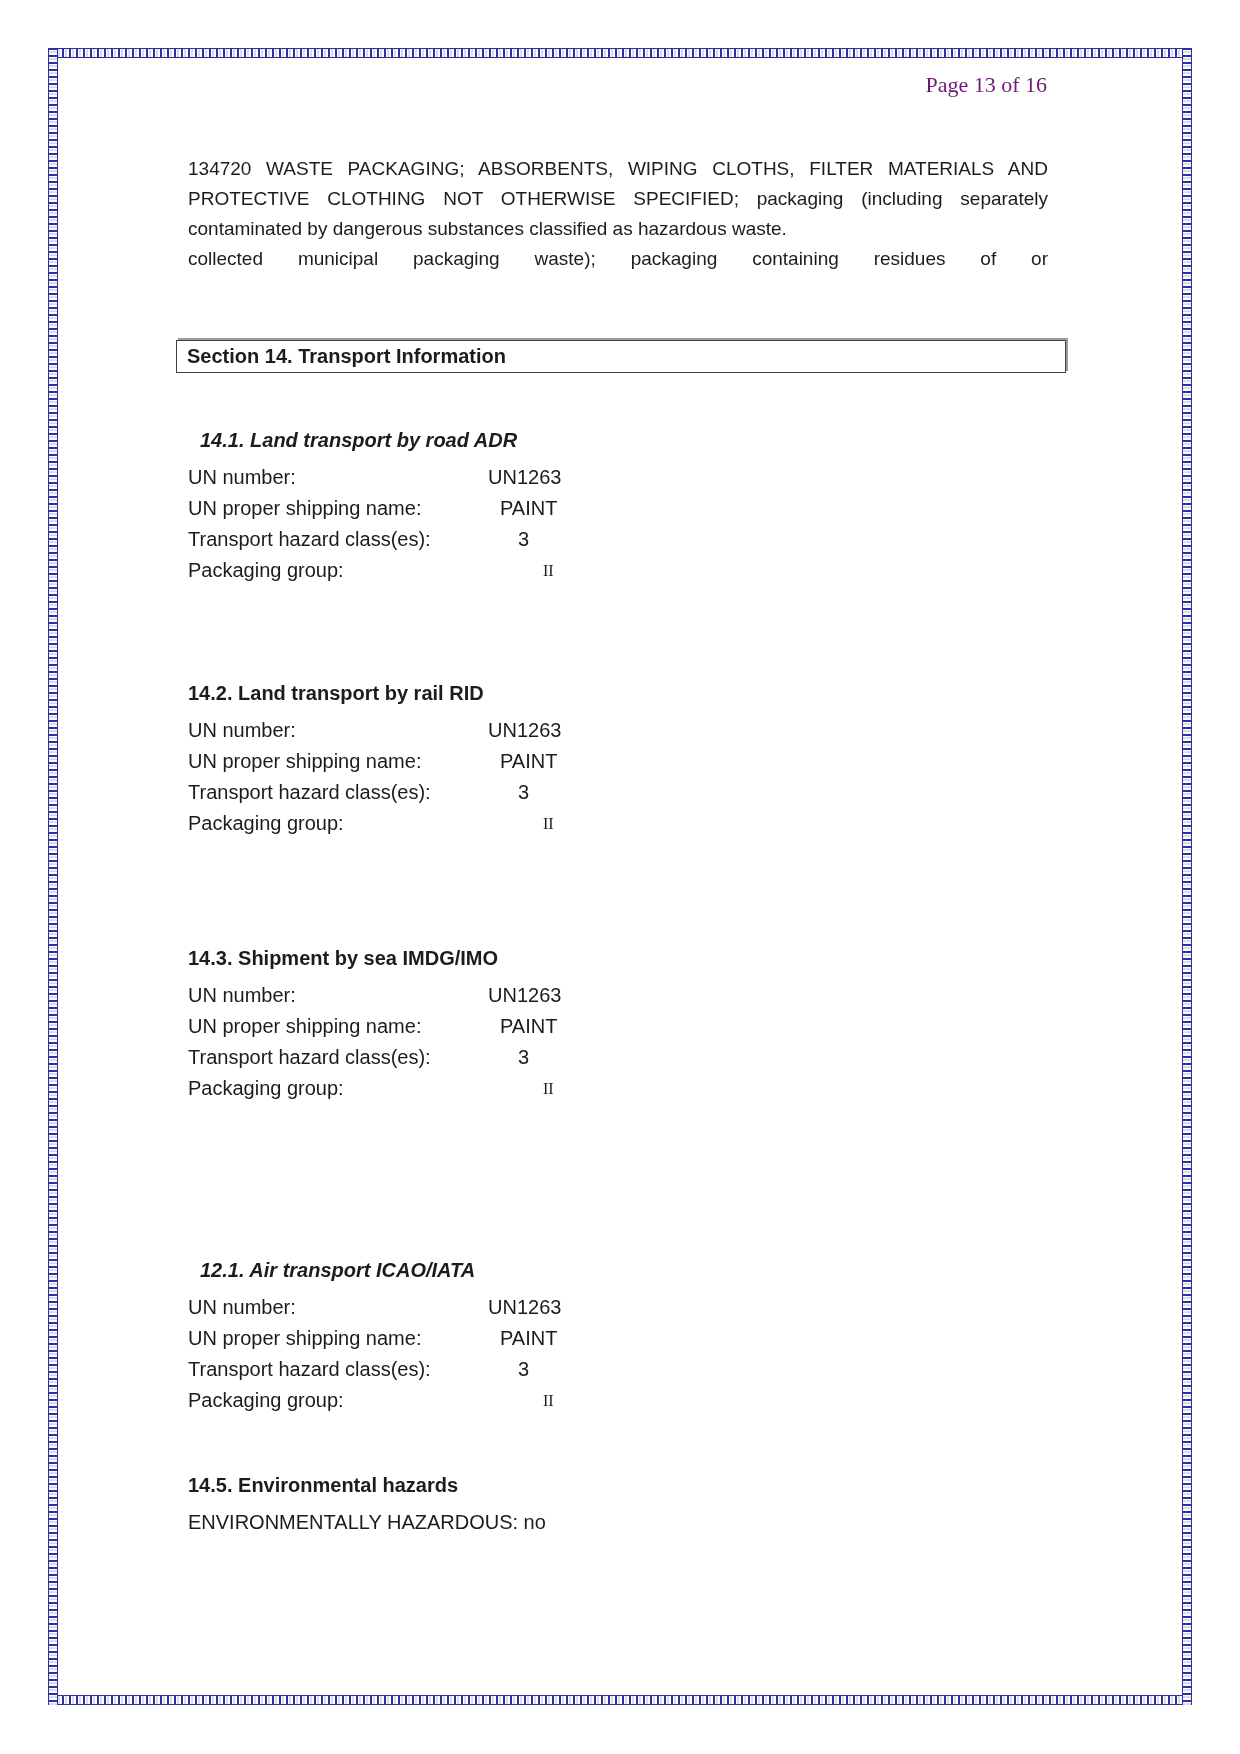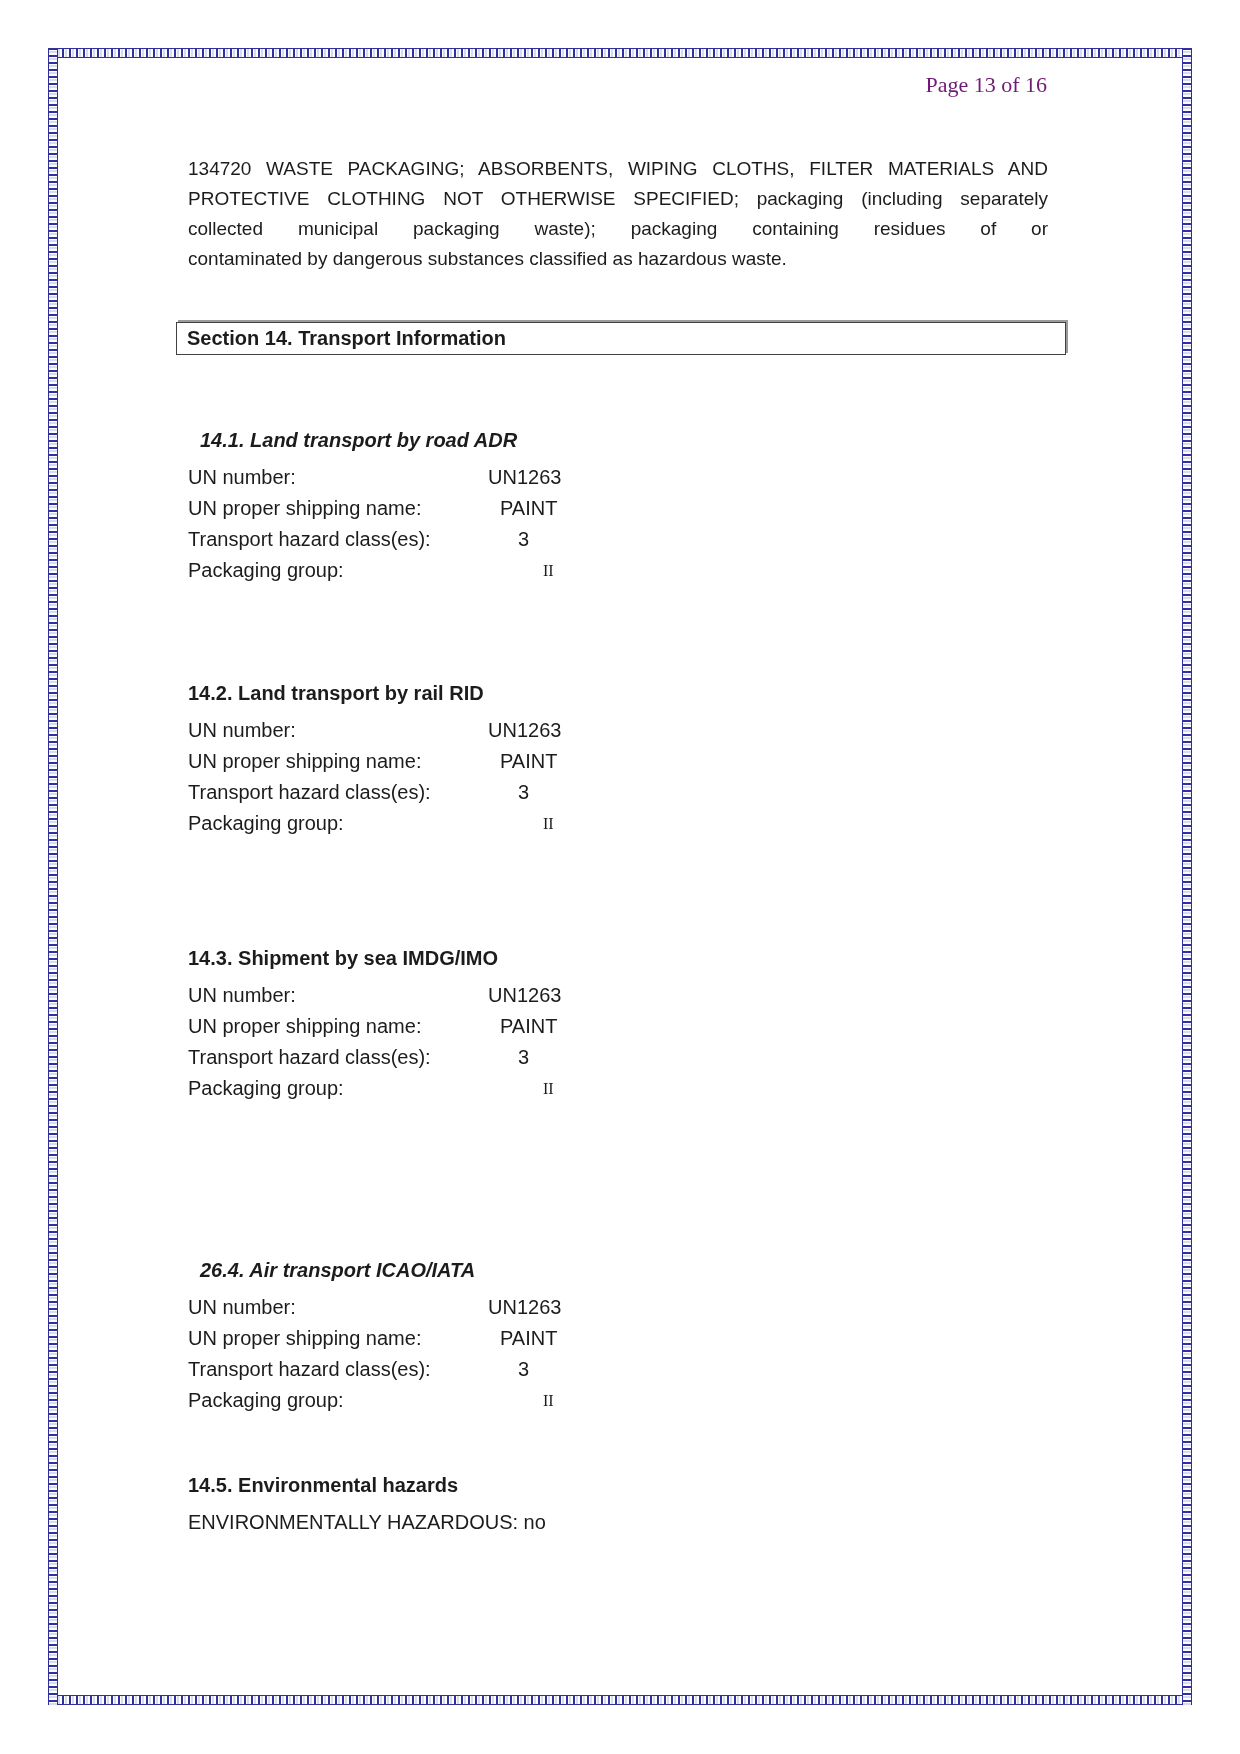--- a/index.html
+++ b/index.html
@@ -71,21 +71,21 @@
     white-space: normal;
   }
   .waste-paragraph .pline.last {
     text-align-last: left;
   }
 
   
   .section-box {
     position: absolute;
     left: 176px;
-    top: 322px;
+    top: 340px;
     width: 890px;
     height: 33px;
     box-sizing: border-box;
     border: 1px solid #414141;
     box-shadow: 2px -2px 0 #9b9b9b;
     background: #ffffff;
     font-weight: bold;
     font-size: 20px;
     line-height: 31px;
     padding-left: 10px;
@@ -139,22 +139,22 @@
   <div class="pb-strip pb-h pb-bottom"></div>
   <div class="pb-strip pb-v pb-left"></div>
   <div class="pb-strip pb-v pb-right"></div>
 </div>
 
 <div class="page-number">Page 13 of 16</div>
 
 <div class="waste-paragraph">
   <div class="pline">134720 WASTE PACKAGING; ABSORBENTS, WIPING CLOTHS, FILTER MATERIALS AND</div>
   <div class="pline">PROTECTIVE CLOTHING NOT OTHERWISE SPECIFIED; packaging (including separately</div>
+  <div class="pline last">contaminated by dangerous substances classified as hazardous waste.</div>
   <div class="pline">collected municipal packaging waste); packaging containing residues of or</div>
-  <div class="pline last">contaminated by dangerous substances classified as hazardous waste.</div>
 </div>
 
 <div class="section-box">
   <span>Section 14. Transport Information</span>
 </div>
 
 <div class="tsec" id="sec141">
   <div class="t-h indent">14.1. Land transport by road ADR</div>
   <div class="t-row">
     <span class="t-lbl">UN number:</span>
@@ -208,21 +208,21 @@
     <span class="t-lbl">Transport hazard class(es):</span>
     <span class="t-val v3">3</span>
   </div>
   <div class="t-row">
     <span class="t-lbl">Packaging group:</span>
     <span class="t-val v4">II</span>
   </div>
 </div>
 
 <div class="tsec" id="sec144">
-  <div class="t-h indent">26.4. Air transport ICAO/IATA</div>
+  <div class="t-h indent">12.1. Air transport ICAO/IATA</div>
   <div class="t-row">
     <span class="t-lbl">UN number:</span>
     <span class="t-val v1">UN1263</span>
   </div>
   <div class="t-row">
     <span class="t-lbl">UN proper shipping name:</span>
     <span class="t-val v2">PAINT</span>
   </div>
   <div class="t-row">
     <span class="t-lbl">Transport hazard class(es):</span>

